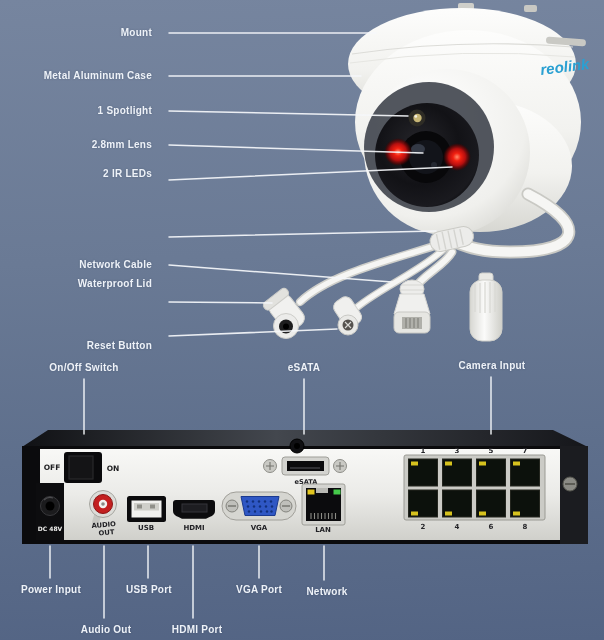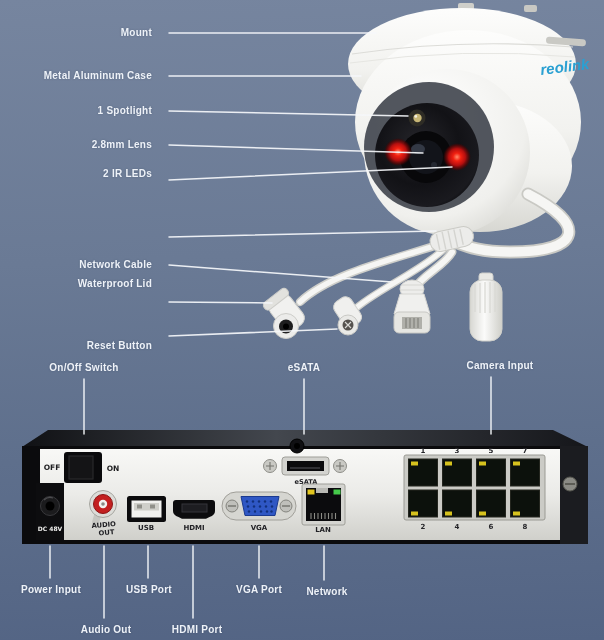--- a/index.html
+++ b/index.html
@@ -22,21 +22,21 @@
   .lbl-spotlight{top:103px;}
   .lbl-lens{top:137px;}
   .lbl-ir{top:166px;margin-left:17px;}
   .lbl-waterproof{top:229px;margin-top:47px;}
   .lbl-netcable{top:257px;}
   .lbl-powersupply{top:294px;}
   .lbl-reset{top:314px;margin-top:24px;}
   
   .lbl-onoff{left:84px;top:360px;}
   .lbl-esata{left:304px;top:360px;}
-  .lbl-caminput{left:492px;top:358px;margin-left:8px;}
+  .lbl-caminput{left:492px;top:358px;}
   .lbl-powerinput{left:51px;top:582px;}
   .lbl-usbport{left:149px;top:582px;}
   .lbl-vgaport{left:259px;top:582px;}
   .lbl-network{left:327px;top:584px;}
   .lbl-audioout{left:106px;top:622px;}
   .lbl-hdmiport{left:197px;top:622px;}
 </style>
 </head>
 <body>
 

